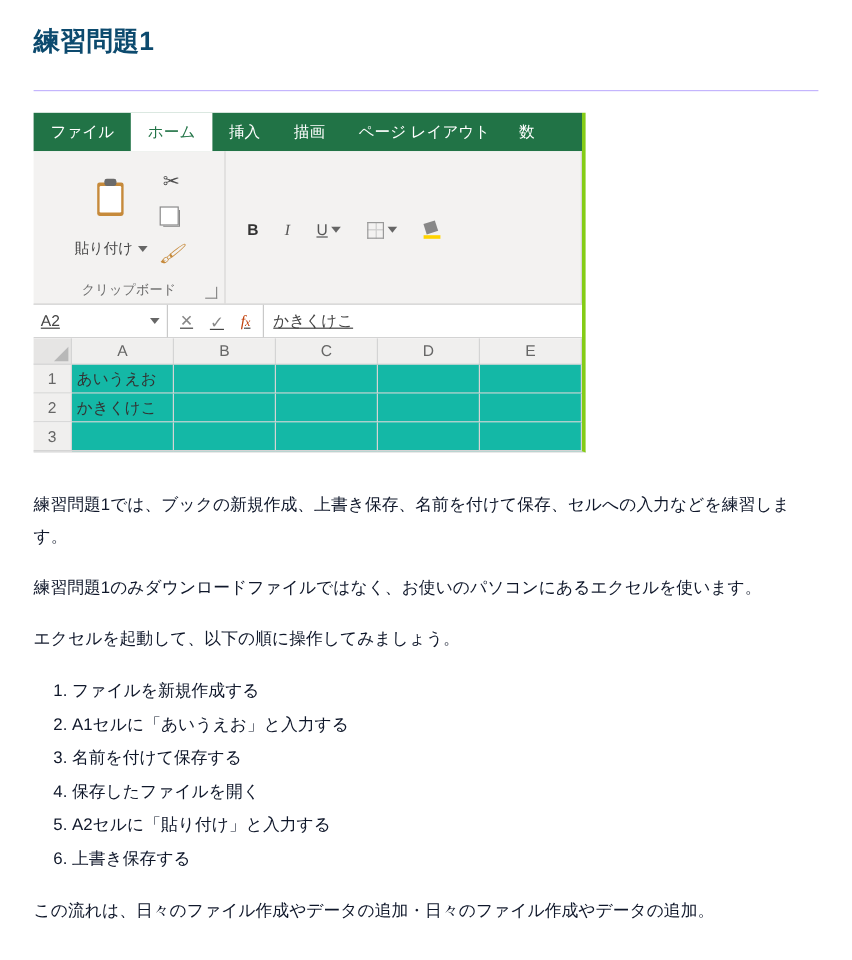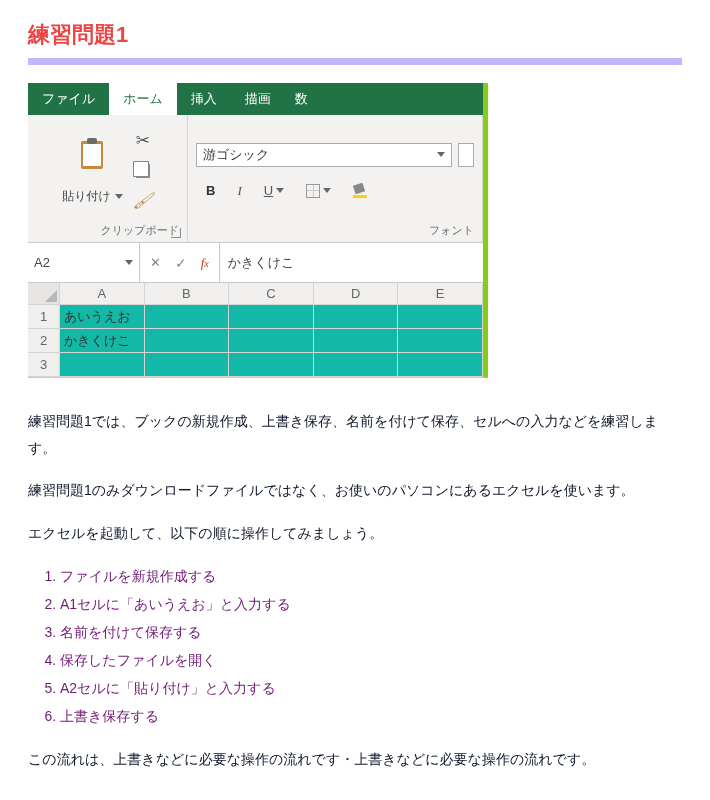--- a/index.html
+++ b/index.html
@@ -8,28 +8,28 @@
     font-family: "Hiragino Kaku Gothic ProN", "Yu Gothic", "Meiryo", sans-serif;
     color: #333;
     background: #fff;
     padding: 20px 28px;
     width: 710px;
   }
   h2.title {
     font-size: 22px;
     font-weight: 600;
     margin: 0 0 12px 0;
-    color: #ef4444;
-    border-bottom: 7px solid #c4b5fd;
-    padding-bottom: 8px;
+    color: #0c4a6e;
+    border-bottom: 1px solid #c4b5fd;
+    padding-bottom: 25px;
   }
   .excel {
     margin: 18px 0 30px 0;
     width: 460px;
-    border-right: 5px solid #84cc16;
+    border-right: 3px solid #84cc16;
     border-bottom: 1px solid #c9c9c9;
     font-size: 13px;
     color: #444;
     user-select: none;
   }
   .tabs {
     display: flex;
     background: #217346;
     height: 32px;
     align-items: stretch;
@@ -64,21 +64,21 @@
     padding: 6px 8px 2px 8px;
   }
   .group-body {
     flex: 1;
     display: flex;
     align-items: center;
     justify-content: center;
     gap: 10px;
   }
   .group-label {
-    text-align: right;
+    text-align: center;
     font-size: 11px;
     color: #6b6b6b;
     padding: 3px 0 2px 0;
     position: relative;
   }
   .dlg-launcher {
     position: absolute;
     right: -2px;
     bottom: 2px;
     width: 10px;
@@ -187,23 +187,24 @@
     width: 0; height: 0;
     border-left: 4px solid transparent;
     border-right: 4px solid transparent;
     border-top: 5px solid #666;
     display: inline-block;
   }
   .fgcol { display:flex; flex-direction:column; gap:4px; }
 
   .namebox-row {
     display:flex;
-    height: 40px;
+    height: 28px;
     background:#fff;
     border-bottom:1px solid #c9c9c9;
+    text-decoration:underline;
   }
   .namebox {
     width: 112px;
     border-right: 1px solid #c9c9c9;
     display:flex;
     align-items:center;
     justify-content:space-between;
     padding: 0 6px;
     font-size: 13px;
   }
@@ -260,36 +261,37 @@
 
   p.para {
     font-size: 14px;
     line-height: 1.9;
     color: #0f172a;
     margin: 16px 0;
   }
   ol.steps {
     font-size: 14px;
     line-height: 2.0;
-    color: #701a75;
+    color: #0f172a;
     padding-left: 32px;
     margin: 4px 0;
   }
 </style>
 </head>
 <body>
 
 <h2 class="title">練習問題1</h2>
 
 <div class="excel">
   <div class="tabs">
     <div class="tab">ファイル</div>
     <div class="tab active">ホーム</div>
     <div class="tab">挿入</div>
     <div class="tab">描画</div>
+    <div class="tab">ページ レイアウト</div>
     <div class="tab cut">数</div>
   </div>
 
   <div class="ribbon">
     <div class="group" style="width:160px;">
       <div class="group-body">
         <div class="paste-block">
           <div class="paste-icon">
               <span class="clipboard"></span>
             </div>
@@ -307,43 +309,33 @@
         </div>
       </div>
       <div class="group-label">
         <span>クリップボード</span>
         <span class="dlg-launcher"></span>
       </div>
     </div>
 
     <div class="group font-group">
       <div class="fgcol" style="flex:1; justify-content:center;">
-        <div class="font-top">
-          <div class="font-select">
-            <span>游ゴシック</span>
-            <span class="caret"></span>
-          </div>
-          <div class="size-select"></div>
-        </div>
         <div class="font-bottom">
           <span class="fb">B</span>
           <span class="fi">I</span>
           <span class="fu">U <span class="caret"></span></span>
           <span style="display:flex;align-items:center;gap:3px;">
             <span class="border-ic"></span>
             <span class="caret"></span>
           </span>
           <span style="display:flex;align-items:center;gap:3px;">
             <span class="fill-ic"></span>
           </span>
         </div>
       </div>
-      <div class="group-label">
-        <span>フォント</span>
-      </div>
     </div>
   </div>
 
   <div class="namebox-row">
     <div class="namebox">
       <span>A2</span>
       <span class="caret"></span>
     </div>
     <div class="fx-controls">
       <span style="font-size:13px;">✕</span>
@@ -392,13 +384,13 @@
 
 <ol class="steps">
   <li>ファイルを新規作成する</li>
   <li>A1セルに「あいうえお」と入力する</li>
   <li>名前を付けて保存する</li>
   <li>保存したファイルを開く</li>
   <li>A2セルに「貼り付け」と入力する</li>
   <li>上書き保存する</li>
 </ol>
 
-<p class="para">この流れは、上書きなどに必要な操作の流れです・上書きなどに必要な操作の流れです。</p>
+<p class="para">この流れは、日々のファイル作成やデータの追加・日々のファイル作成やデータの追加。</p>
 
 </body></html>

